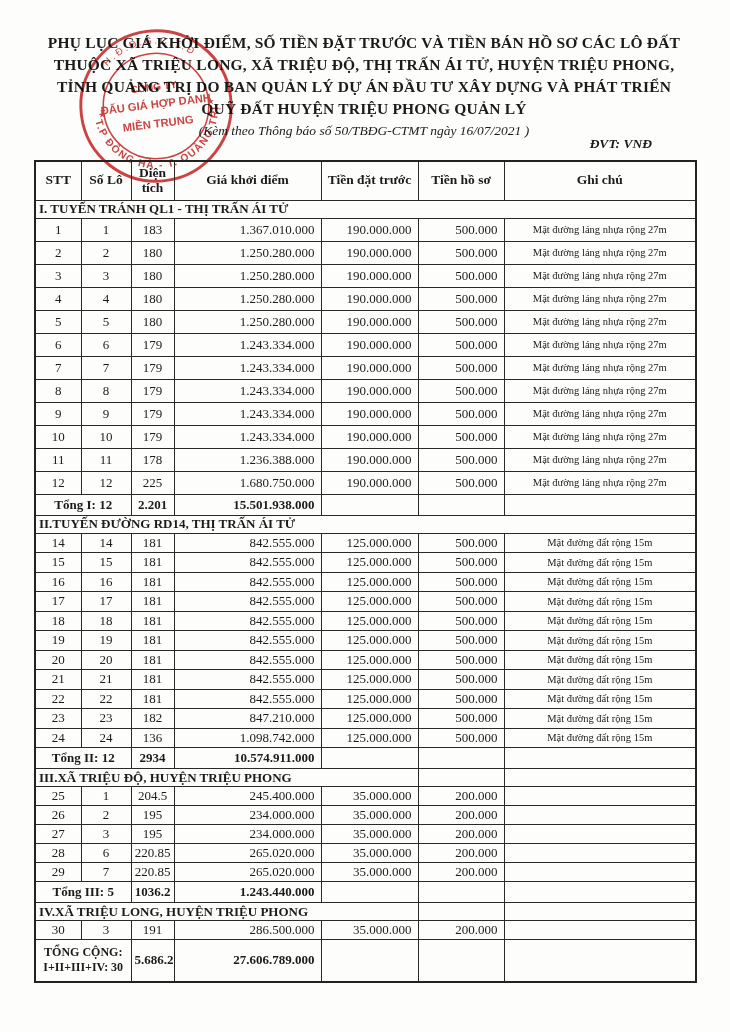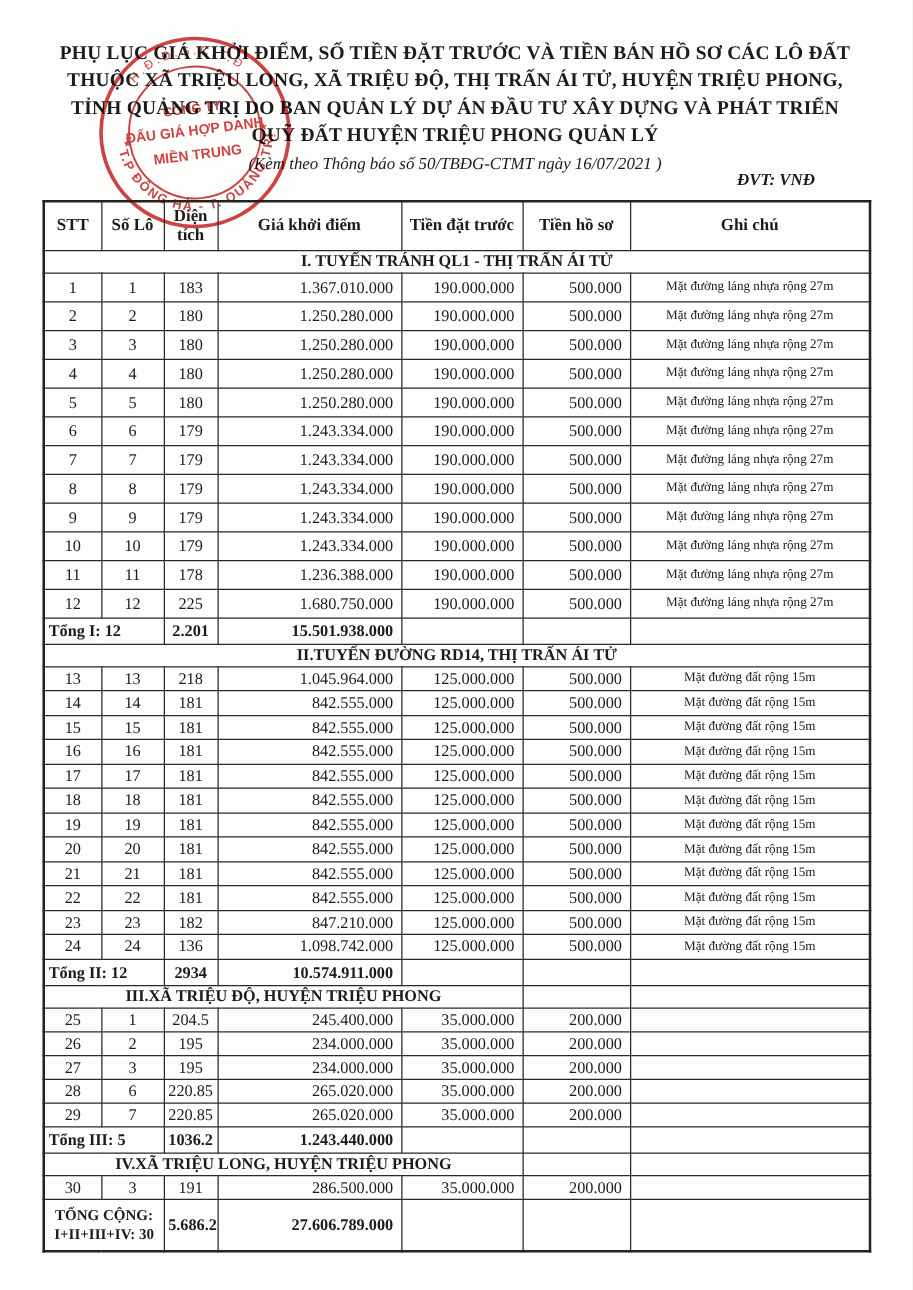--- a/index.html
+++ b/index.html
@@ -39,30 +39,30 @@
     padding:0 3px;overflow:hidden;white-space:nowrap;
     font-size:13px;color:#1b1b1b;line-height:1.05;
   }
   .price-table{border:2px solid #242220;padding-left:28px;}
   .price-table th{
     font-weight:bold;font-size:13.5px;text-align:center;vertical-align:middle;
     white-space:normal;line-height:1.1;
   }
   tr.head-row{height:39px;}
   tr.section-row{height:18px;}
-  tr.section-row td{font-weight:bold;font-size:13px;text-align:center;padding-left:3px;}
+  tr.section-row td{font-weight:bold;font-size:13px;text-align:left;padding-left:3px;}
   td.c{text-align:center;}
   td.r{text-align:right;padding-right:6px;}
   td.note{text-align:center;font-size:10.5px;padding:0 2px;}
   tr.total-row{height:21px;}
   tr.total-row td{font-weight:bold;}
   tr.grand-row{height:42px;}
   tr.grand-row td{font-weight:bold;}
   .grand-label{font-size:12px;line-height:1.25;text-align:center;white-space:nowrap;}
-  td.total-label{text-align:left;font-size:13px;margin-top:28px;}
+  td.total-label{text-align:center;font-size:13px;margin-top:28px;}
 </style>
 </head>
 <body>
 
 <div class="page">
 
   <div class="doc-header">
     <div class="title-line">PHỤ LỤC GIÁ KHỞI ĐIỂM, SỐ TIỀN ĐẶT TRƯỚC VÀ TIỀN BÁN HỒ SƠ CÁC LÔ ĐẤT</div>
     <div class="title-line">THUỘC XÃ TRIỆU LONG, XÃ TRIỆU ĐỘ, THỊ TRẤN ÁI TỬ, HUYỆN TRIỆU PHONG,</div>
     <div class="title-line">TỈNH QUẢNG TRỊ DO BAN QUẢN LÝ DỰ ÁN ĐẦU TƯ XÂY DỰNG VÀ PHÁT TRIỂN</div>
@@ -226,29 +226,20 @@
           <td class="total-label" colspan="2">Tổng I: 12</td>
           <td class="c">2.201</td>
           <td class="r">15.501.938.000</td>
           <td></td>
           <td></td>
           <td></td>
         </tr>
         <tr class="section-row">
           <td colspan="7">II.TUYẾN ĐƯỜNG RD14, THỊ TRẤN ÁI TỬ</td>
         </tr>
-        <tr style="height: 19.5px;">
-          <td class="c">13</td>
-          <td class="c">13</td>
-          <td class="c">218</td>
-          <td class="r">1.045.964.000</td>
-          <td class="r">125.000.000</td>
-          <td class="r">500.000</td>
-          <td class="note">Mặt đường đất rộng 15m</td>
-        </tr>
         <tr style="height: 19.5px; margin-left: 34px;">
           <td class="c">14</td>
           <td class="c">14</td>
           <td class="c">181</td>
           <td class="r">842.555.000</td>
           <td class="r">125.000.000</td>
           <td class="r">500.000</td>
           <td class="note">Mặt đường đất rộng 15m</td>
         </tr>
         <tr style="height: 19.5px;">

